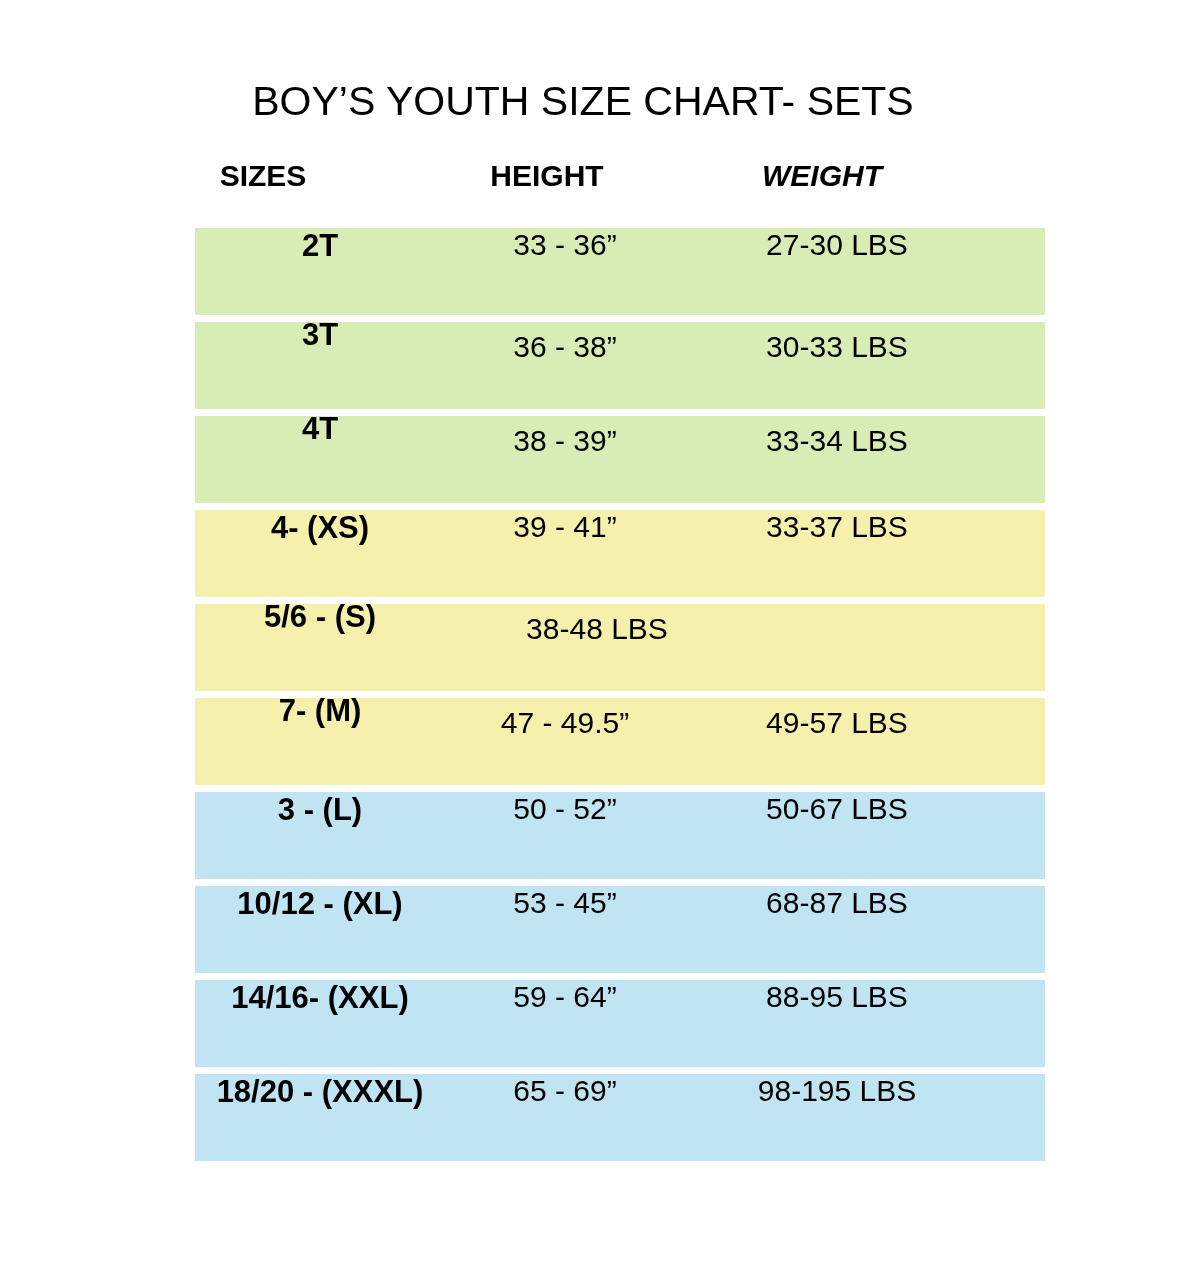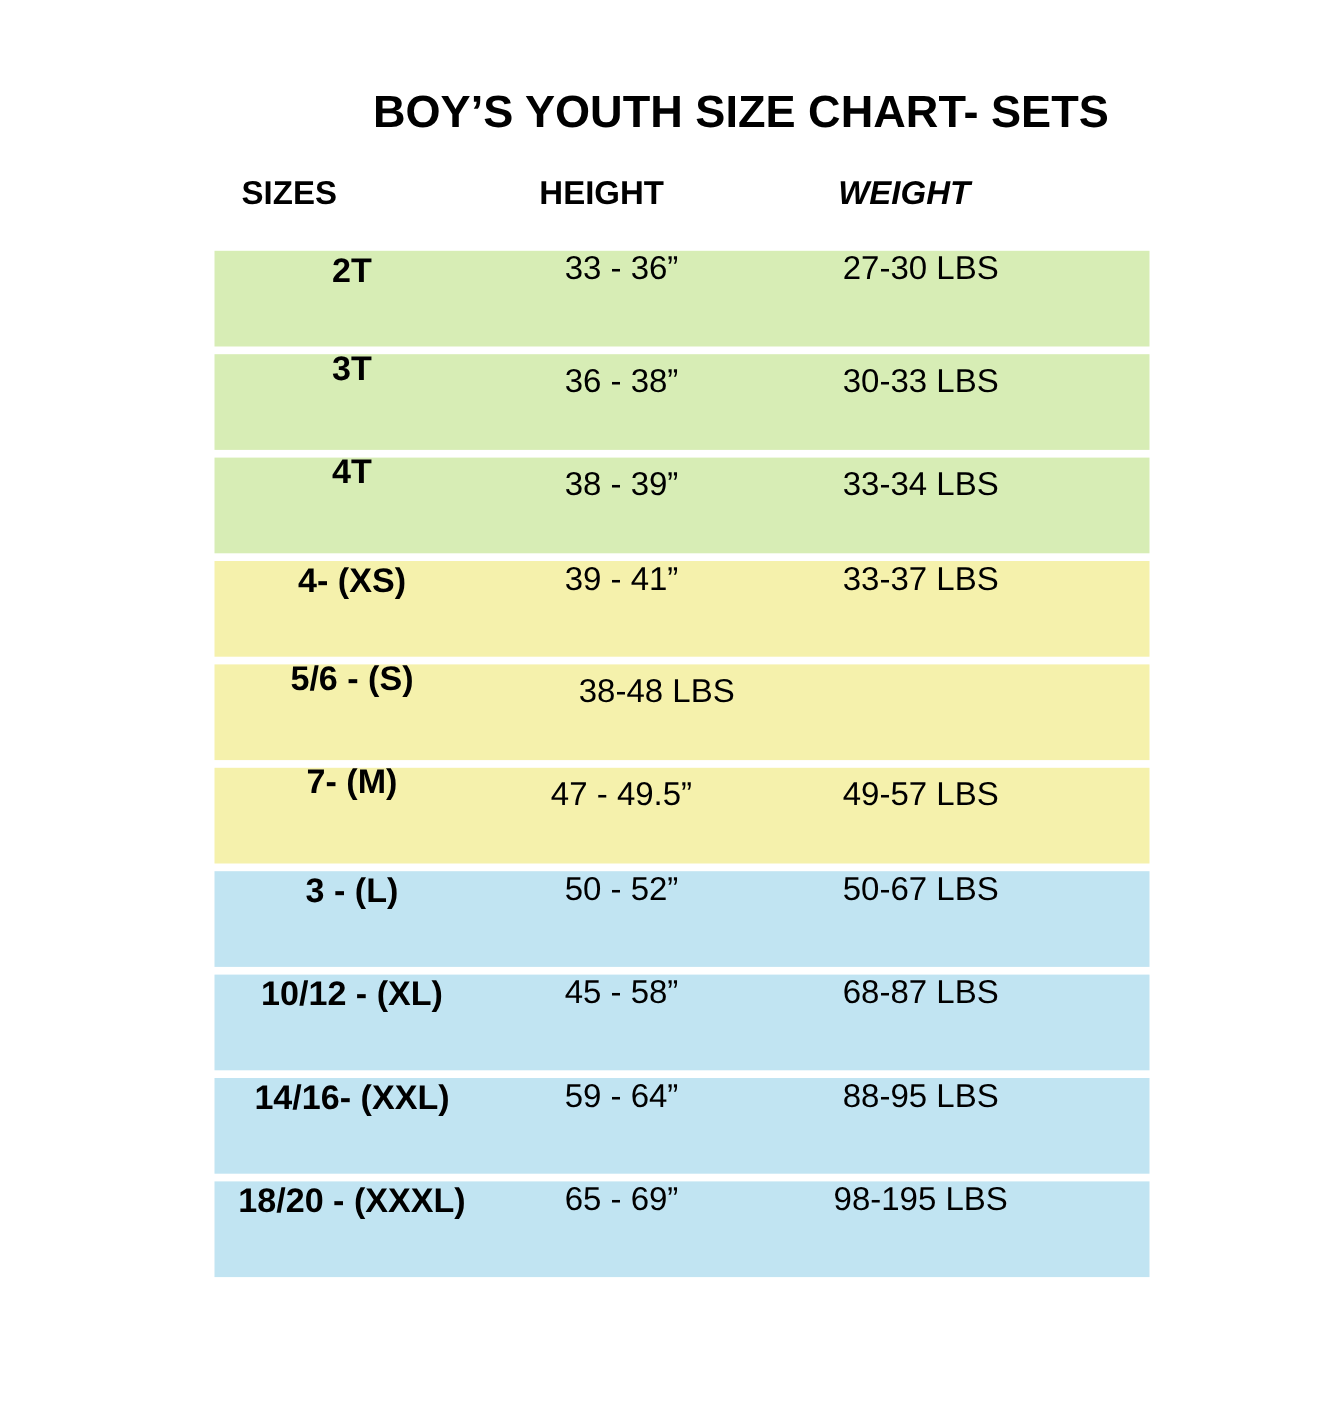--- a/index.html
+++ b/index.html
@@ -11,23 +11,23 @@
     color:#000000;
   }
   .sheet {
     position:relative;
     width:850px;
     margin-left:195px;
     padding-top:78px;
   }
   .title {
     font-size:41px;
-    font-weight:bold;
+    font-weight:normal;
     line-height:46px;
-    text-align:right;
+    text-align:center;
     letter-spacing:0px;
     transform:translateX(-37px);
     white-space:nowrap;
   }
   .header-row {
     display:flex;
     align-items:center;
     margin-top:30px;
     height:44px;
   }
@@ -120,21 +120,21 @@
       <div class="cell c2">47 - 49.5”</div>
       <div class="cell c3">49-57 LBS</div>
     </div>
     <div class="row blue">
       <div class="cell c1">3 - (L)</div>
       <div class="cell c2">50 - 52”</div>
       <div class="cell c3">50-67 LBS</div>
     </div>
     <div class="row blue">
       <div class="cell c1">10/12 - (XL)</div>
-      <div class="cell c2">45 - 58”</div>
+      <div class="cell c2">53 - 45”</div>
       <div class="cell c3">68-87 LBS</div>
     </div>
     <div class="row blue">
       <div class="cell c1">14/16- (XXL)</div>
       <div class="cell c2">59 - 64”</div>
       <div class="cell c3">88-95 LBS</div>
     </div>
     <div class="row blue">
       <div class="cell c1">18/20 - (XXXL)</div>
       <div class="cell c2">65 - 69”</div>

